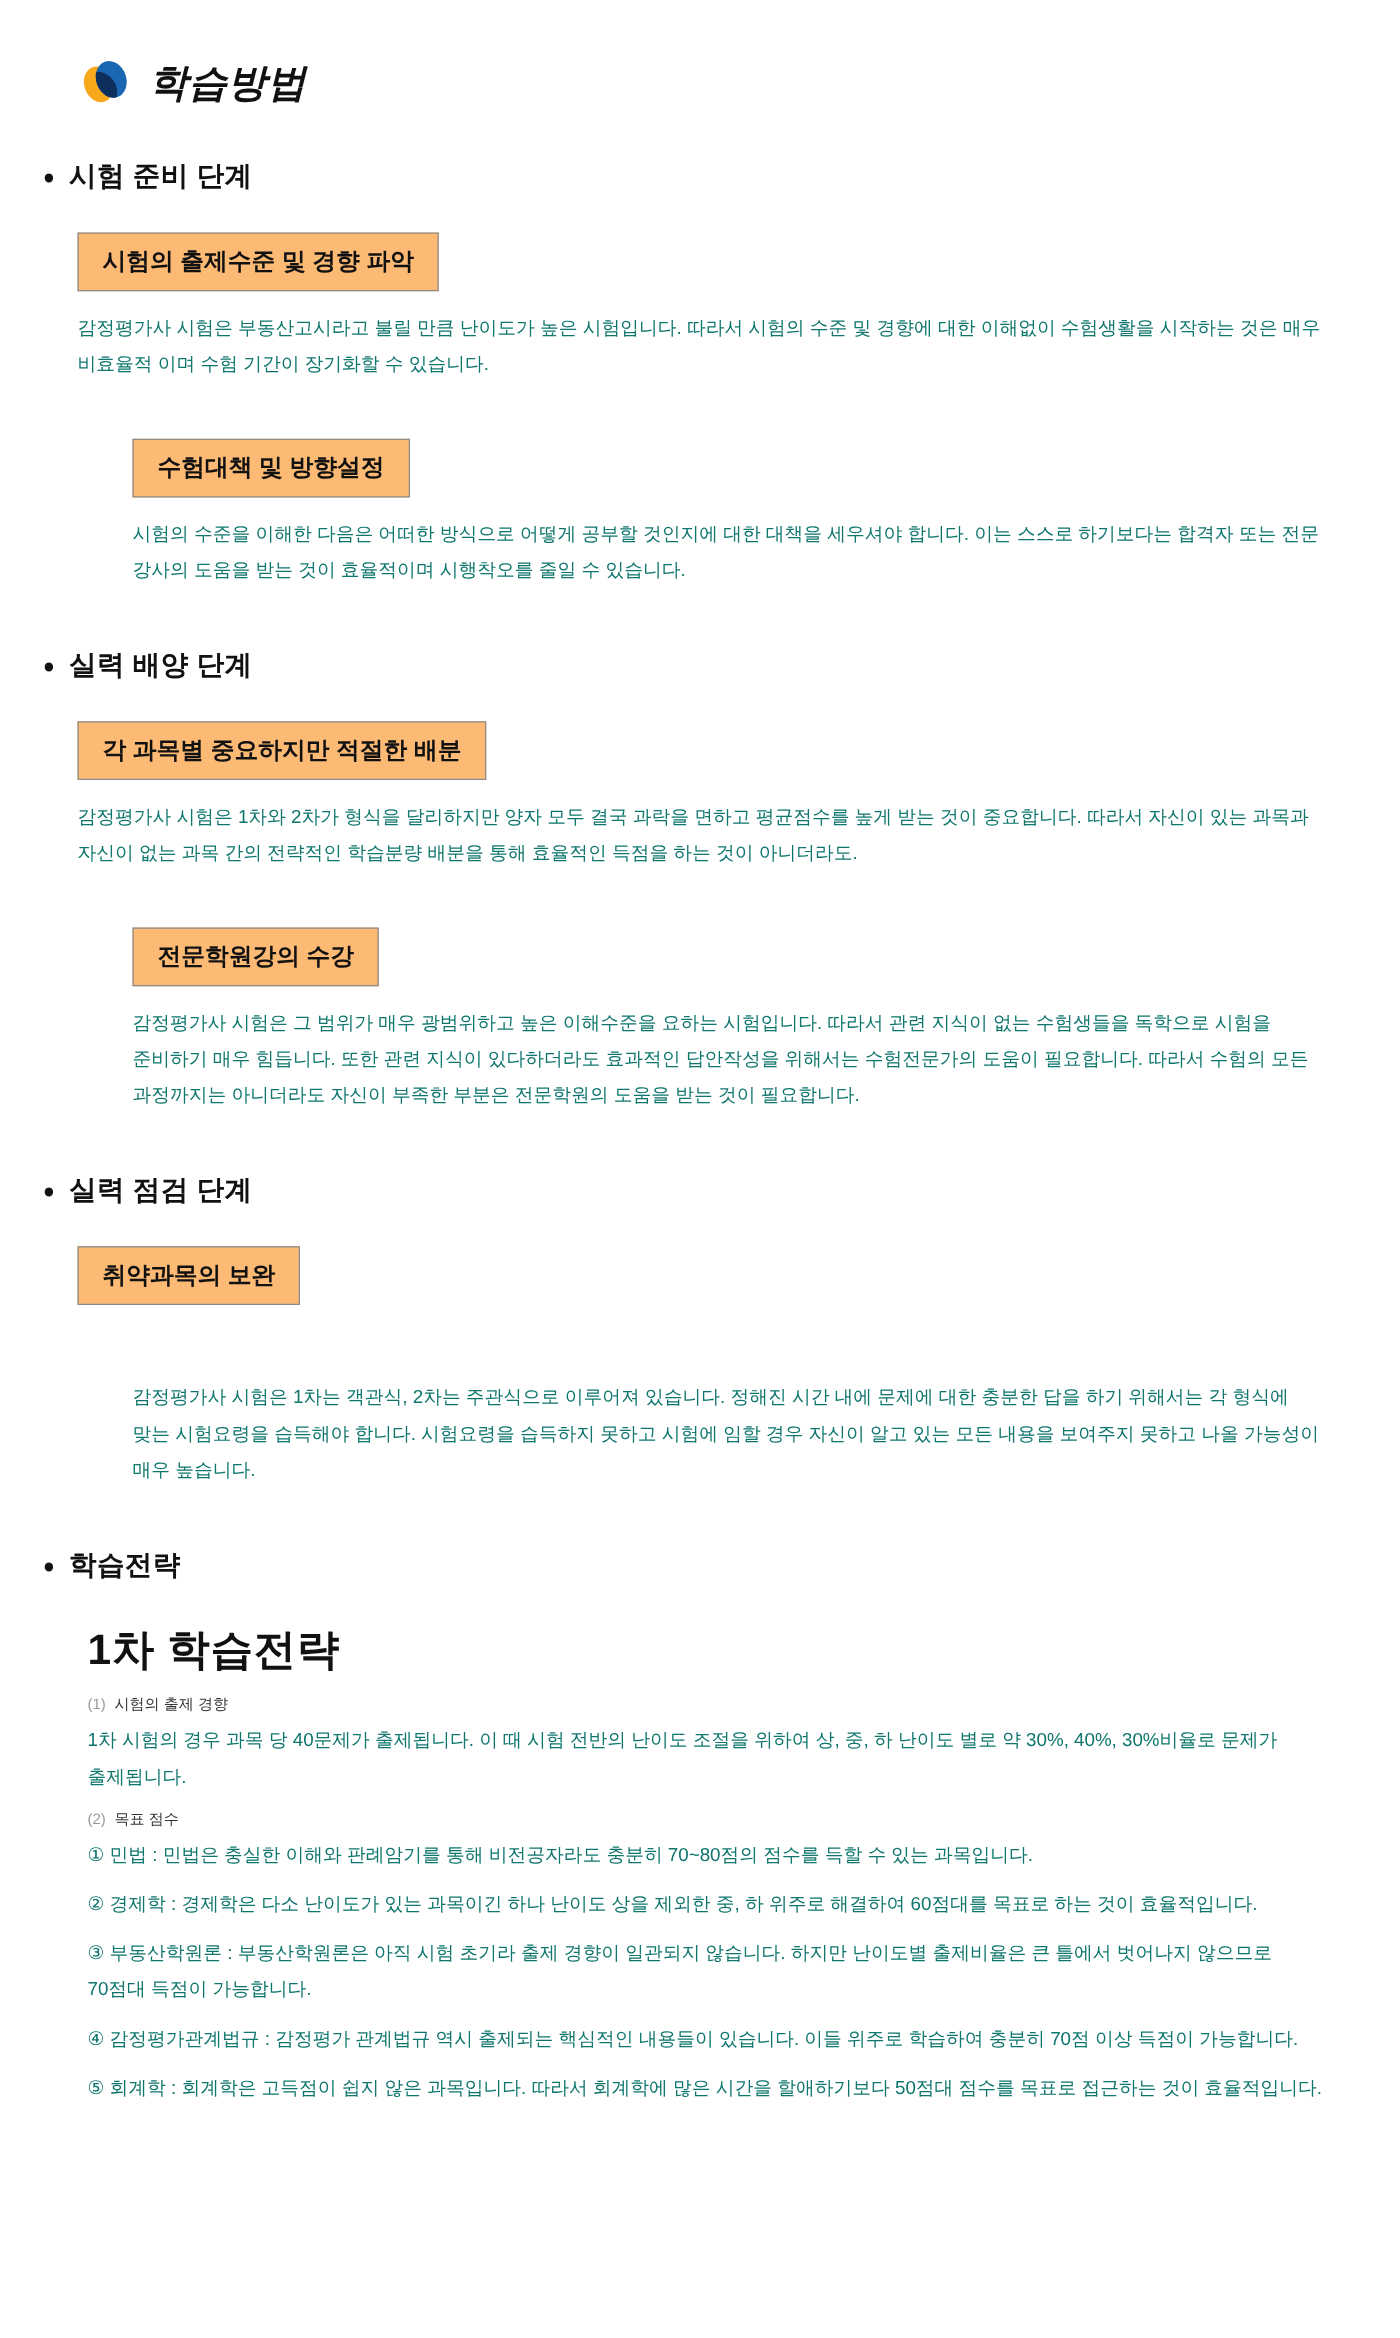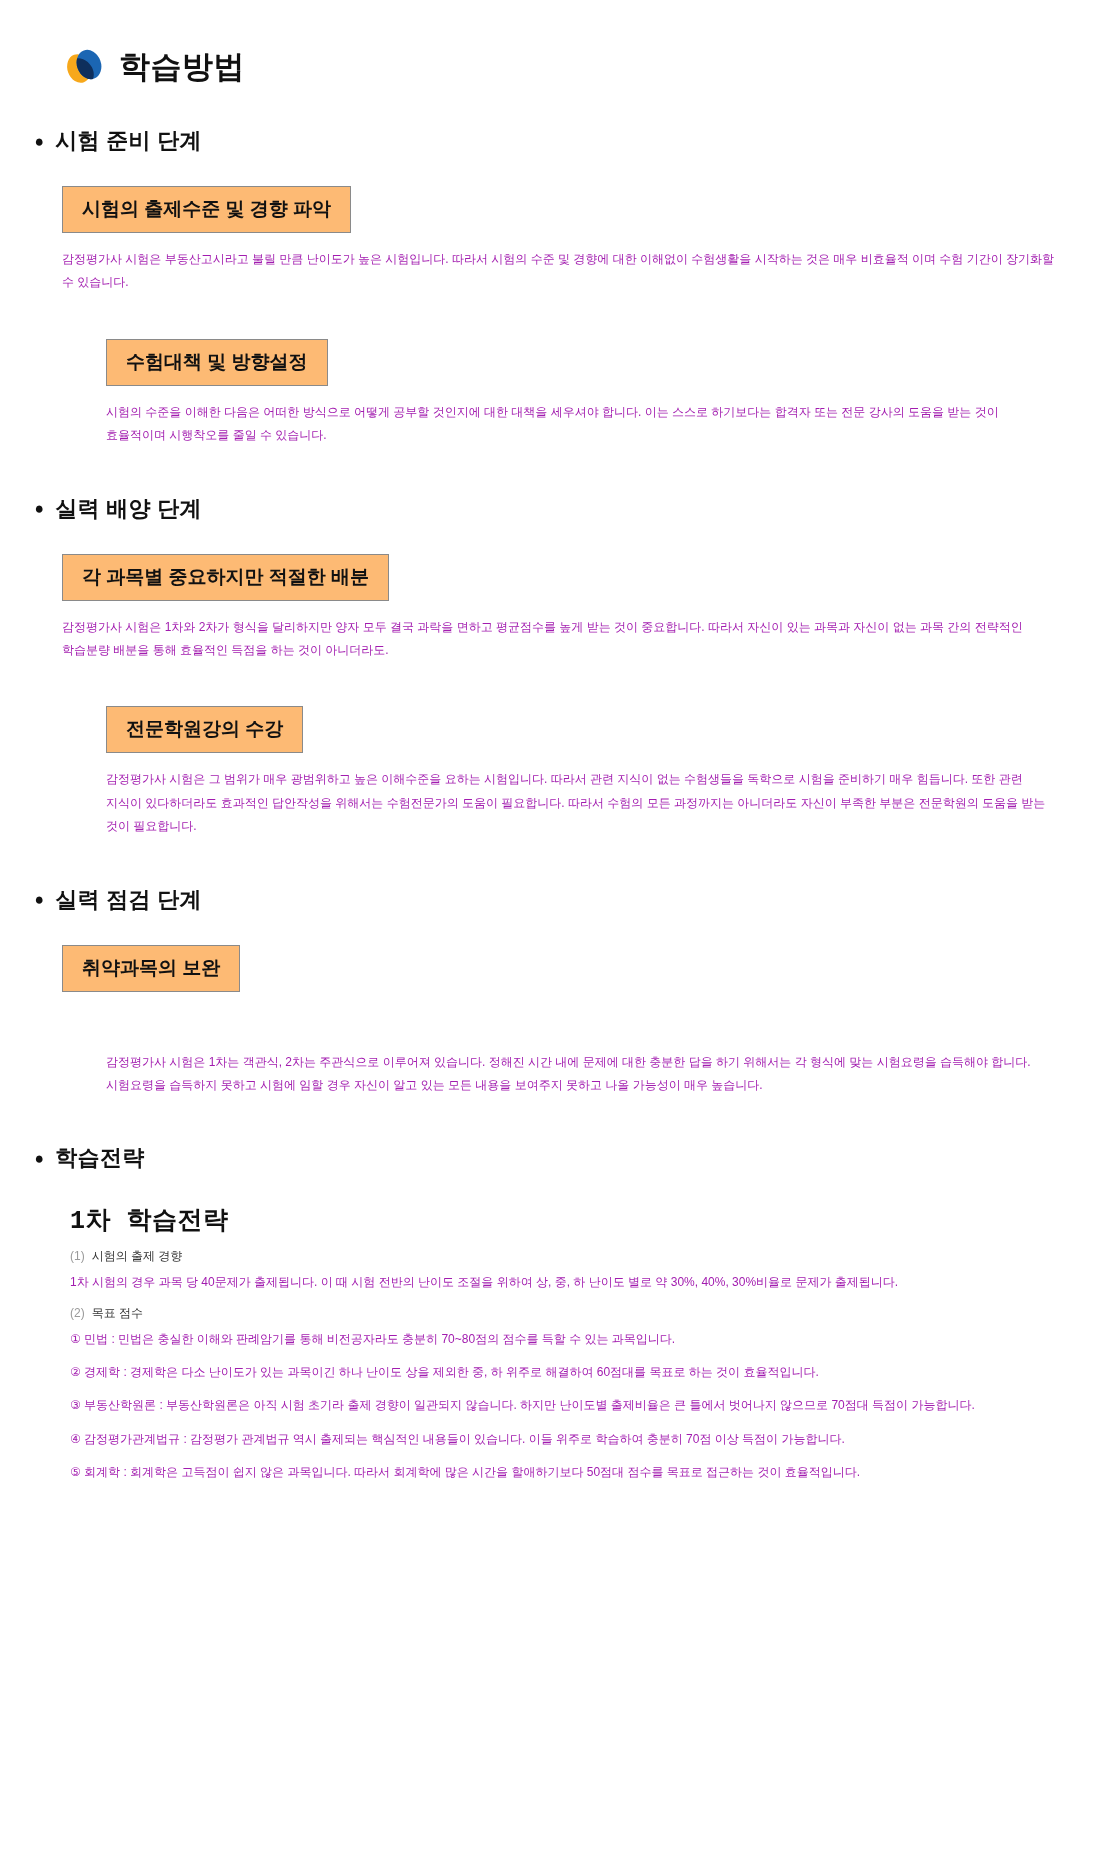--- a/index.html
+++ b/index.html
@@ -1,39 +1,39 @@
 <!DOCTYPE html>
 <html lang="ko" style="--logo-orange: #F7A81B; --logo-blue: #1B66B3; --logo-overlap: #0E2F5C; --footer-bar: #3D5EA8;"><head>
 <meta charset="utf-8">
 <style>
   html,body{margin:0;padding:0;background:#fff;}
   body{font-family:"Liberation Sans","DejaVu Sans",sans-serif;color:#222;}
   .page{position:relative;width:1120px;min-height:1870px;margin:0 auto;background:#fff;
         box-sizing:border-box;padding:46px 62px 70px;overflow:hidden;}
   
-  .brand{display:flex;align-items:center;gap:13px;margin:0 0 38px;}
+  .brand{display:flex;align-items:flex-start;gap:13px;margin:0 0 38px;font-style:italic;}
   .brand .logo{width:44px;height:40px;flex:0 0 auto;}
   .brand .logo svg{width:44px;height:40px;display:block;}
   .brand h1{font-size:31px;font-weight:800;color:#111;margin:0;letter-spacing:0.5px;}
   
   .sec-head{display:flex;align-items:center;gap:11px;font-size:22px;font-weight:800;color:#111;
             margin:46px 0 30px -28px;}
   .sec-head.first{margin-top:18px;}
   .bullet{font-size:17px;line-height:1;transform:scaleX(.92);}
   .sec-head .txt{letter-spacing:0.3px;}
   
   .block{margin:0 0 44px;}
   .block:last-child{margin-bottom:0;margin-left:44px;}
   .boxed{display:inline-block;border:1px solid #8a8a8a;background:#fdba74;
          padding:9px 19px 10px;font-size:19px;font-weight:800;color:#111;margin:0 0 15px;}
-  .body{font-size:12px;line-height:1.95;margin:0;color:#a21caf;max-width:1000px;
+  .body{font-size:15px;line-height:1.95;margin:0;color:#0f766e;max-width:1000px;
         word-break:keep-all;}
   
   .subsec{margin:26px 0 0;padding-left:8px;}
-  .subsec-title{font-size:25px;font-weight:700;color:#111;margin:0 0 12px;letter-spacing:0.5px;font-family:Liberation Mono, monospace;}
+  .subsec-title{font-size:34px;font-weight:700;color:#111;margin:0 0 12px;letter-spacing:0.5px;}
   .mline{margin:10px 0 6px;font-size:12px;color:#333;}
   .marker{color:#9a9a9a;margin-right:7px;}
   .sbody{margin:4px 0 10px;max-width:1004px;}
 </style>
 </head>
 <body>
 
 <div class="page">
 
   <header class="brand">

